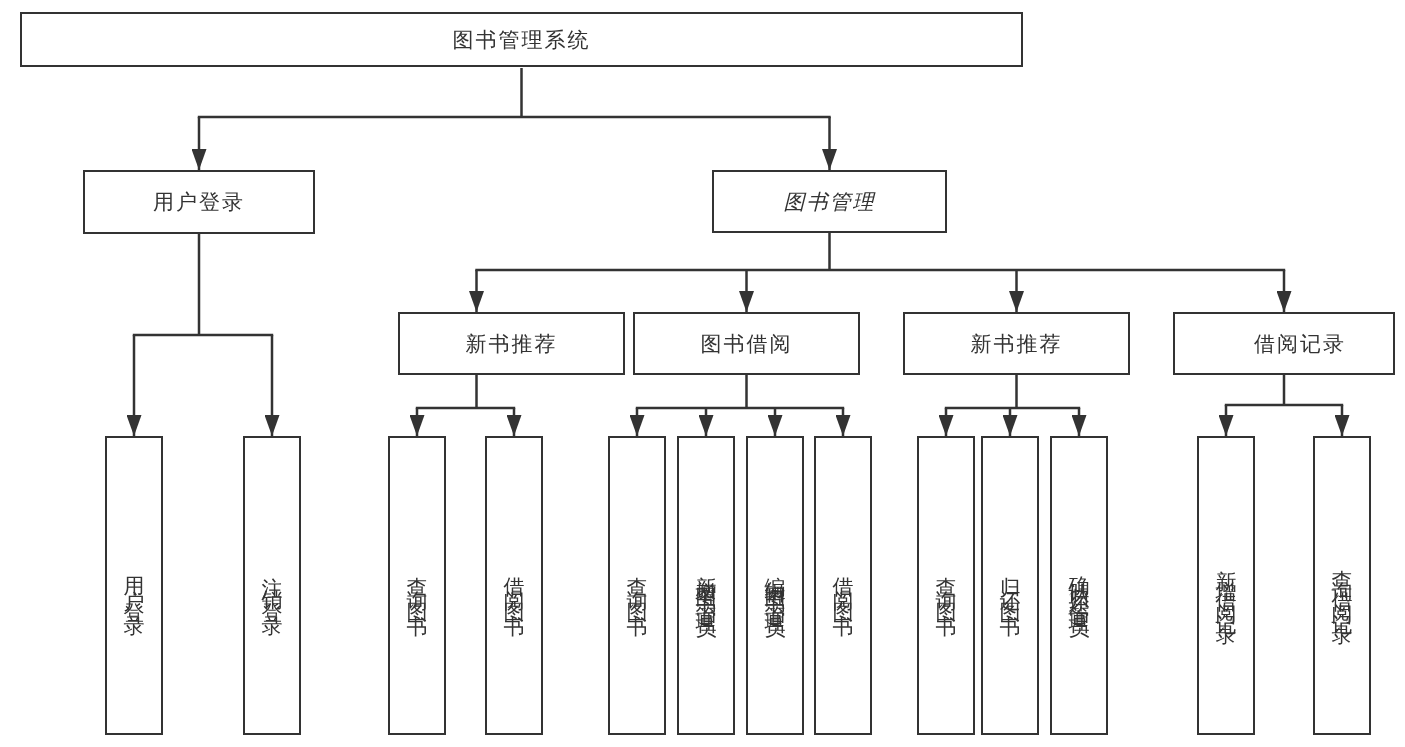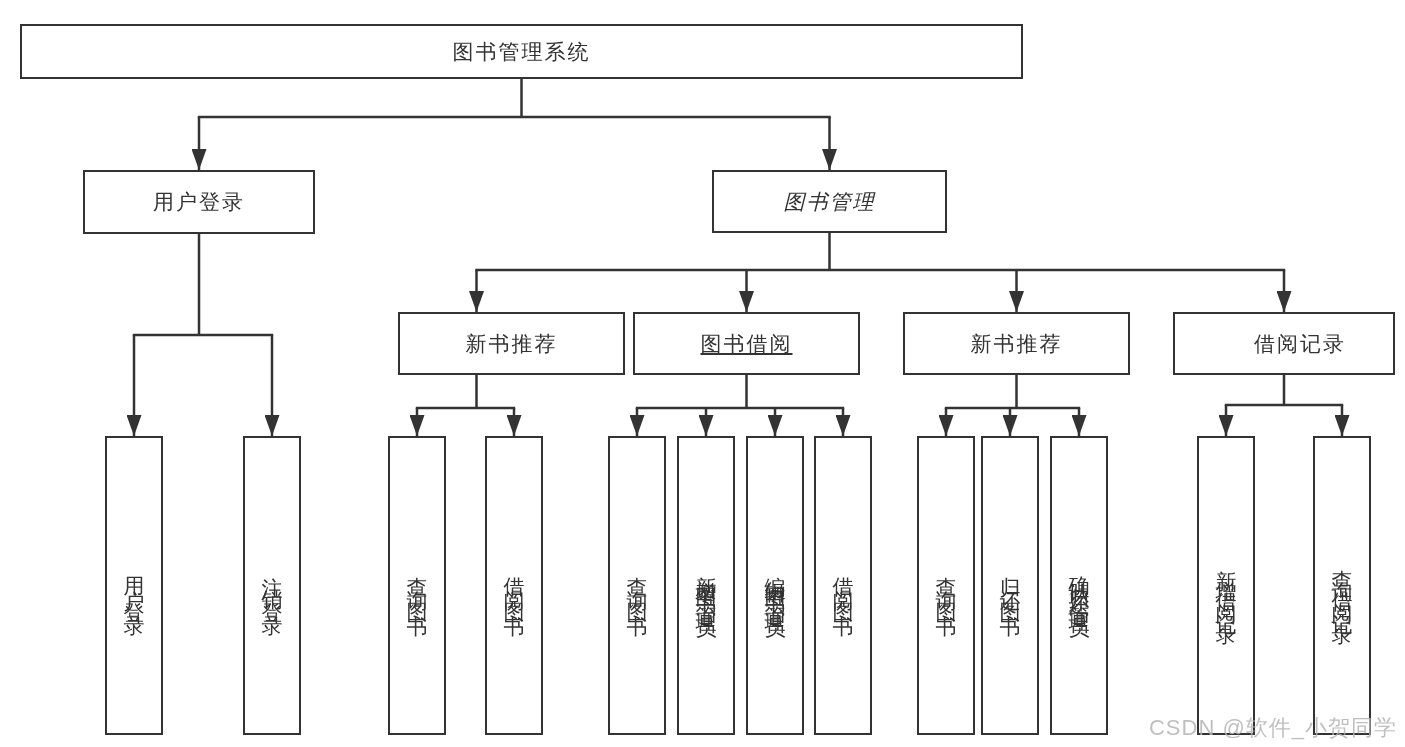--- a/index.html
+++ b/index.html
@@ -107,27 +107,27 @@
       <line x1="1079" y1="408" x2="1079" y2="436" marker-end="url(#arrow)"></line>
     </g>
 
     <g>
       <path d="M1284 375 V405 M1224.8 405 H1343.2"></path>
       <line x1="1226" y1="405" x2="1226" y2="436" marker-end="url(#arrow)"></line>
       <line x1="1342" y1="405" x2="1342" y2="436" marker-end="url(#arrow)"></line>
     </g>
   </svg>
 
-  <div class="node" style="left:20px;top:24px;width:1003px;height:55px;">图书管理系统</div>
+  <div class="node" style="left:20px;top:12px;width:1003px;height:55px;">图书管理系统</div>
 
   <div class="node" style="left:83px;top:170px;width:232px;height:64px;">用户登录</div>
   <div class="node" style="left:712px;top:170px;width:235px;height:63px;font-style:italic;">图书管理</div>
 
   <div class="node" style="left:363px;top:312px;width:227px;height:63px;margin-left:35px;">新书推荐</div>
-  <div class="node" style="left:633px;top:312px;width:227px;height:63px;text-decoration:underline;">图书借阅</div>
+  <div class="node" style="left:633px;top:312px;width:227px;height:63px;">图书借阅</div>
   <div class="node" style="left:903px;top:312px;width:227px;height:63px;">新书推荐</div>
   <div class="node" style="left:1173px;top:312px;width:222px;height:63px;padding-left:32px;">借阅记录</div>
 
   <div class="vnode ls-wide" style="left:105px;">用户登录</div>
   <div class="vnode ls-wide" style="left:243px;">注销登录</div>
 
   <div class="vnode ls-wide" style="left:388px;">查询图书</div>
   <div class="vnode ls-wide" style="left:485px;">借阅图书</div>
 
   <div class="vnode ls-wide" style="left:608px;">查询图书</div>
@@ -135,15 +135,14 @@
   <div class="vnode ls-tight" style="left:746px;">编辑图书（管理员）</div>
   <div class="vnode ls-wide" style="left:814px;">借阅图书</div>
 
   <div class="vnode ls-wide" style="left:917px;">查询图书</div>
   <div class="vnode ls-wide" style="left:981px;">归还图书</div>
   <div class="vnode ls-tight" style="left:1050px;">确认归还（管理员）</div>
 
   <div class="vnode ls-mid" style="left:1197px;">新增借阅记录</div>
   <div class="vnode ls-mid" style="left:1313px;">查询借阅记录</div>
 
-  <div class="watermark">CSDN @软件_小贺同学</div>
 
 </div>
 
 </body></html>

